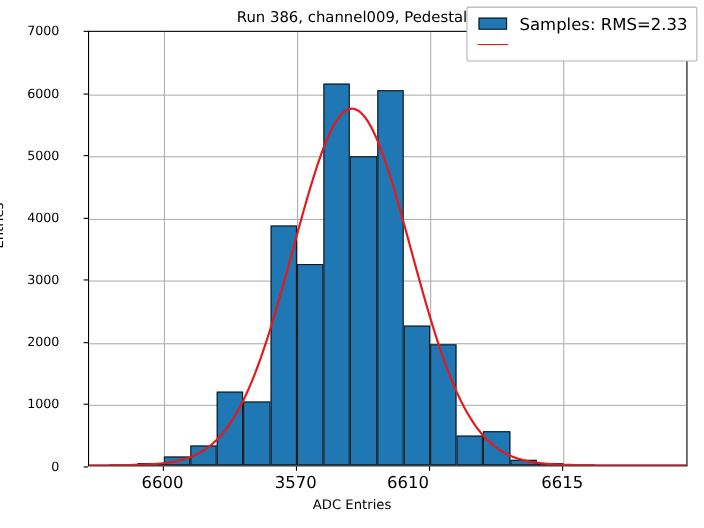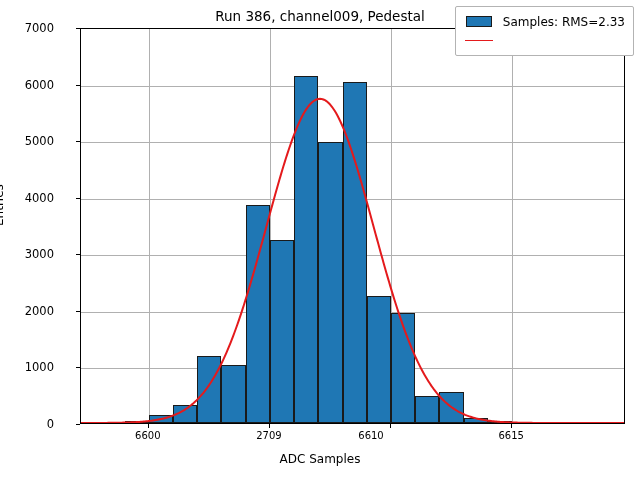--- a/index.html
+++ b/index.html
@@ -36,73 +36,73 @@
   .ytick{
     position:absolute;right:586px;
     text-align:right;width:120px;
     font-size:11.5px;color:#000;
     transform:translateY(-50%);
   }
   .ytickmark{position:absolute;left:76px;width:4px;height:1px;background:#000;}
   .xtick{
     position:absolute;top:430px;
     text-align:center;width:80px;
-    font-size:10px;color:#000;
+    font-size:15px;color:#000;
     transform:translateX(-40px);
   }
   .xtickmark{position:absolute;top:424px;width:1px;height:4px;background:#000;}
   #ylabel{
     position:absolute;left:-8px;top:226px;
     font-size:12px;color:#000;
     transform:rotate(-90deg);
     transform-origin:left top;
     white-space:nowrap;
   }
   #xlabel{
     position:absolute;left:0;top:452px;width:640px;
     text-align:center;font-size:12px;color:#000;
   }
   #legend{
     position:absolute;right:6px;top:6px;
     background:#fff;border:1px solid #b3b3b3;
     border-radius:2px;padding:5px 8px 5px 6px;
-    font-size:12px;color:#000;
+    font-size:15px;color:#000;
     box-shadow:none;
     margin-left:16px;
   }
   .lgrow{display:flex;align-items:center;height:19px;}
   .lgkey{width:34px;flex:0 0 34px;display:flex;align-items:center;justify-content:center;}
   .swatch{width:26px;height:11px;background:#1f77b4;border:1.2px solid #1a1a1a;box-sizing:border-box;}
   .lline{width:28px;height:0;border-top:1.7px solid #e41a1c;}
   .lgtxt{padding-left:7px;white-space:nowrap;}
   svg{display:block;}
 </style>
 </head>
 <body>
 
 <div id="fig">
 
   <div id="title">Run 386, channel009, Pedestal</div>
 
   <div id="ylabel">Entries</div>
-  <div id="xlabel">ADC Samples</div>
+  <div id="xlabel">ADC Entries</div>
 
   <div id="yticklabels">
       <div class="ytick" style="top: 424px;">0</div>
       <div class="ytick" style="top: 367.429px;">1000</div>
       <div class="ytick" style="top: 310.857px;">2000</div>
       <div class="ytick" style="top: 254.286px;">3000</div>
       <div class="ytick" style="top: 197.714px;">4000</div>
       <div class="ytick" style="top: 141.143px;">5000</div>
       <div class="ytick" style="top: 84.5714px;">6000</div>
       <div class="ytick" style="top: 28px;">7000</div>
     </div>
   <div id="xticklabels">
       <div class="xtick" style="left: 147.822px;">6600</div>
-      <div class="xtick" style="left: 268.933px;">2709</div>
+      <div class="xtick" style="left: 268.933px;">3570</div>
       <div class="xtick" style="left: 371px;">6610</div>
       <div class="xtick" style="left: 511.156px;">6615</div>
     </div>
 
   <div id="plot">
     <div id="gridlayer">
         <div class="gl glh" style="top: 339.429px;"></div>
         <div class="gl glh" style="top: 282.857px;"></div>
         <div class="gl glh" style="top: 226.286px;"></div>
         <div class="gl glh" style="top: 169.714px;"></div>

